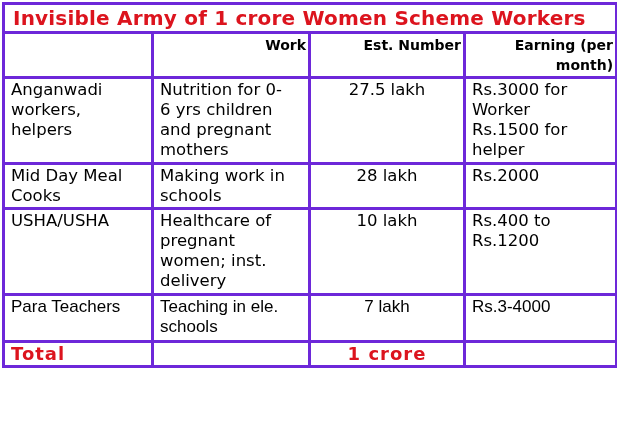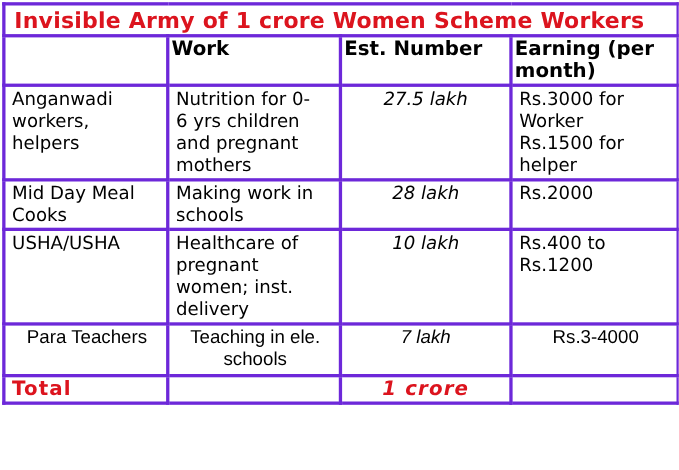--- a/index.html
+++ b/index.html
@@ -31,37 +31,36 @@
     color: #dc141e;
     font-weight: bold;
     font-size: 20px;
     line-height: 24px;
     padding: 1px 4px 1px 8px;
     white-space: nowrap;
     letter-spacing: 0.2px;
   }
   tr.header-row td {
     font-weight: bold;
-    font-size: 18px;
+    font-size: 14px;
     line-height: 20px;
-    text-align: left;
+    text-align: right;
     padding: 1px 2px;
   }
   tr.font-narrow td {
     font-family: "Liberation Sans", sans-serif;
     font-size: 17px;
-    text-align: center;
   }
   tr.total-row td {
     color: #dc141e;
     font-weight: bold;
     font-size: 18px;
     letter-spacing: 1px;
   }
-  td.col-num { text-align: center; padding: 1px 8px; font-style: italic; }
+  td.col-num { text-align: center; padding: 1px 8px; }
   tr.r-title   { height: 28px; }
   tr.r-header  { height: 40px; }
   tr.r-1 { height: 86px; }
   tr.r-2 { height: 44px; }
   tr.r-3 { height: 86px; }
   tr.r-4 { height: 47px; }
   tr.r-5 { height: 42px; }
   tr.r-6 { height: 25px; }
   tr.r-7 { height: 25px; }
 </style>

